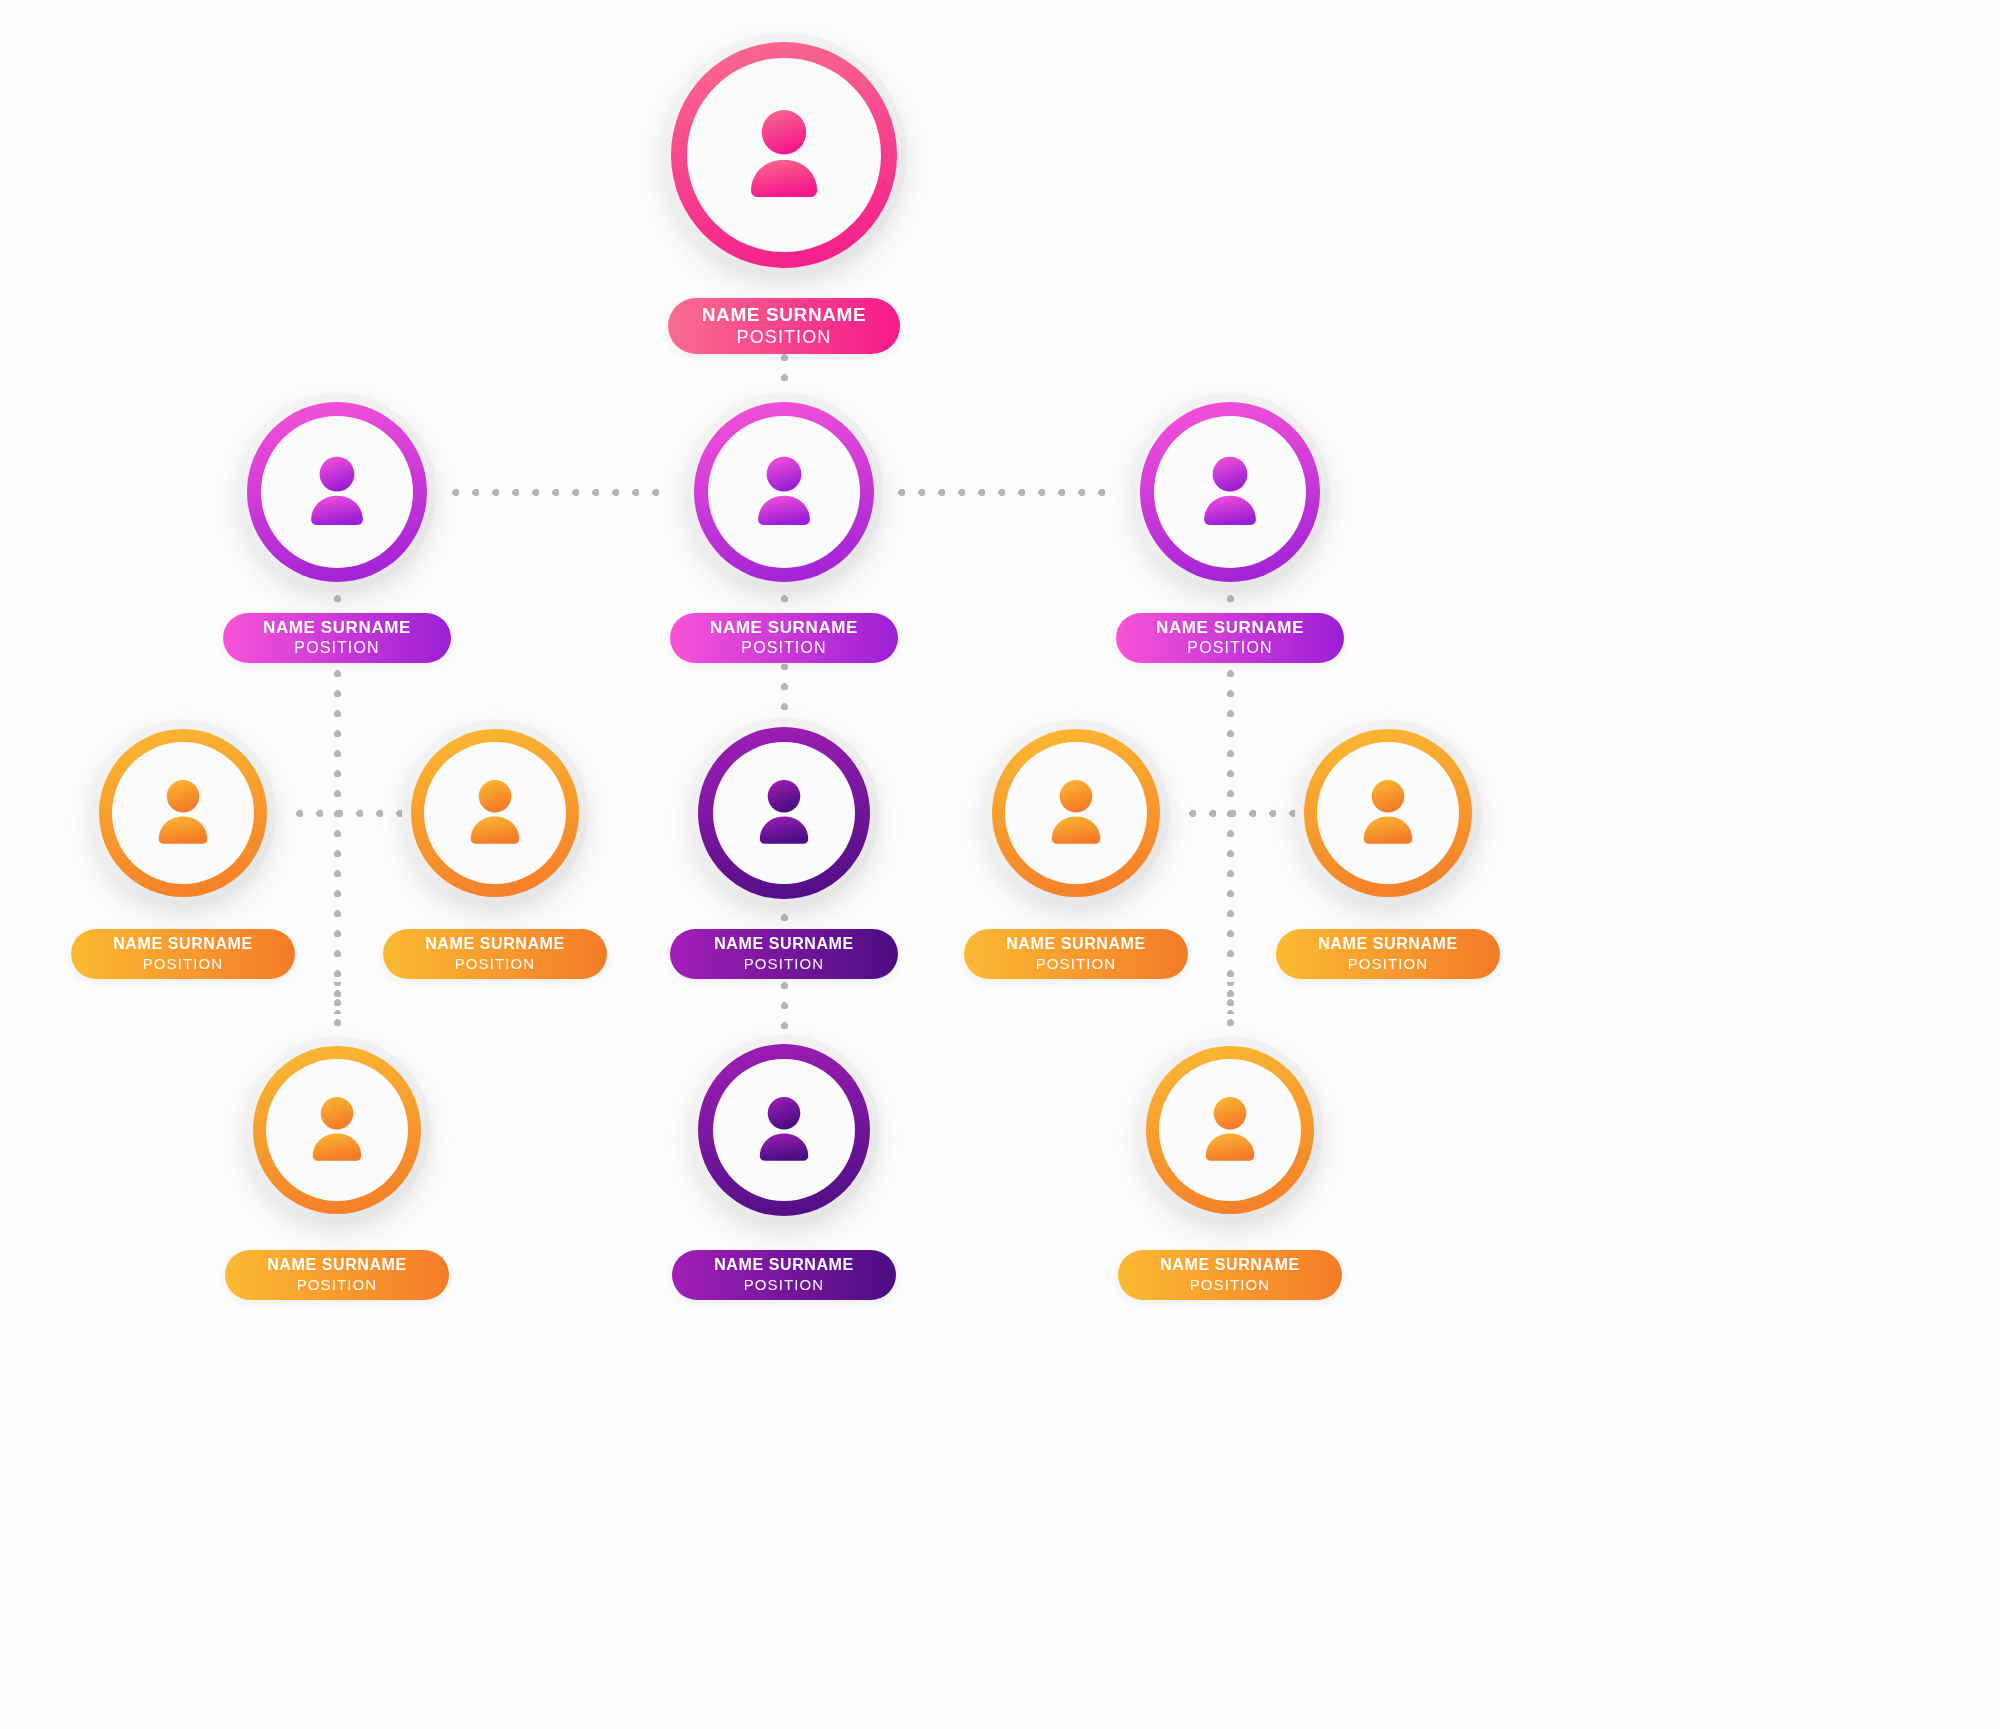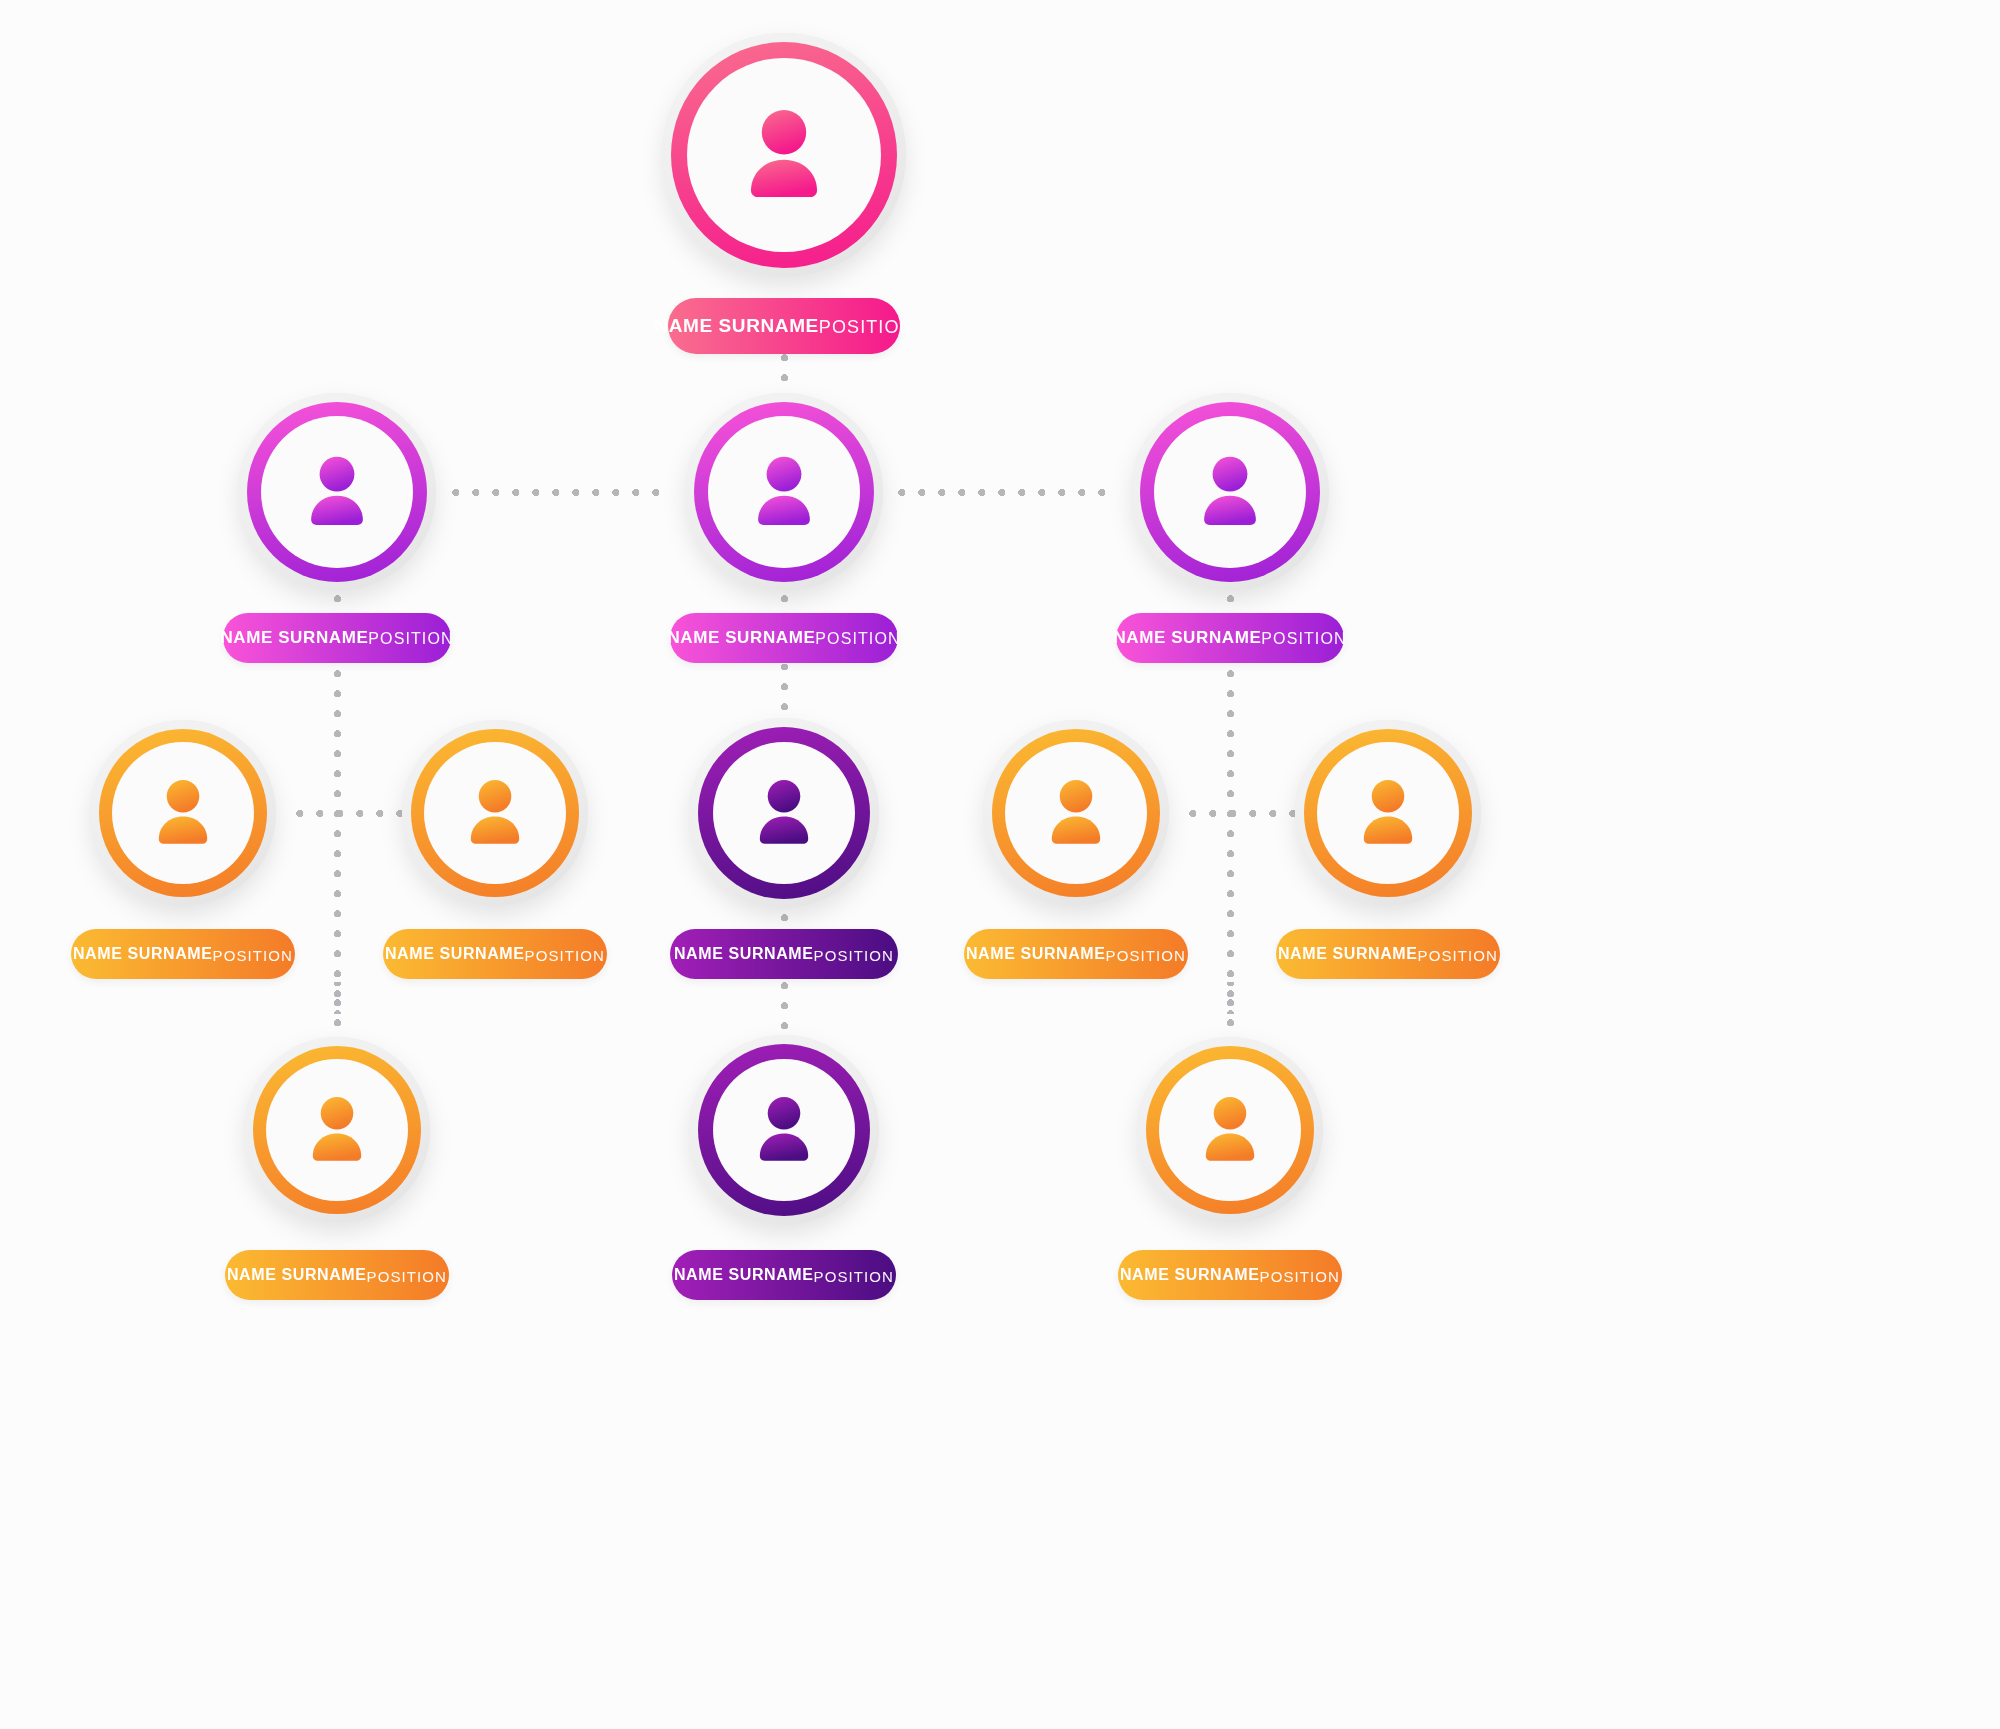--- a/index.html
+++ b/index.html
@@ -84,21 +84,21 @@
     position: relative;
   }
 
   .person-icon { display:block; }
 
   
   .label-pill {
     position: relative;
     border-radius: 999px;
     display: flex;
-    flex-direction: row;
+    flex-direction: column;
     align-items: center;
     justify-content: center;
     color: #ffffff;
     text-align: center;
     box-shadow: 0 3px 8px rgba(0,0,0,0.06);
   }
   .label-name {
     font-weight: 700;
     letter-spacing: 0.6px;
     line-height: 1.05;

